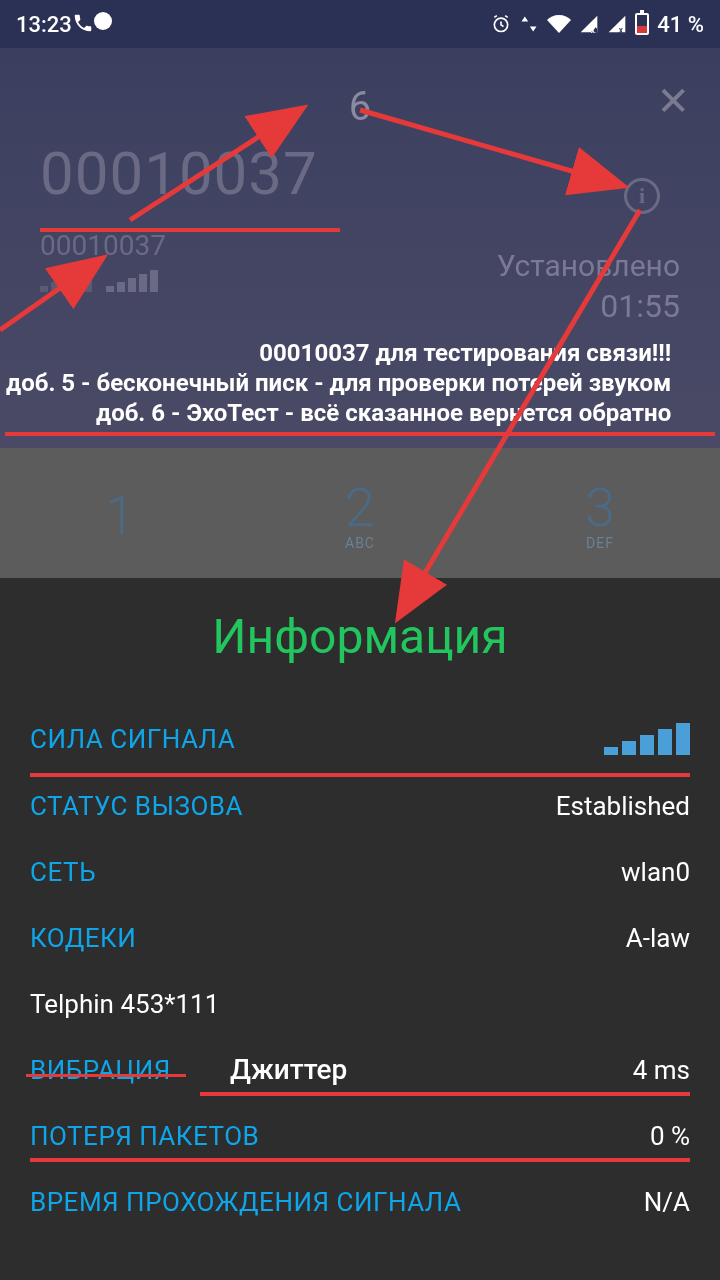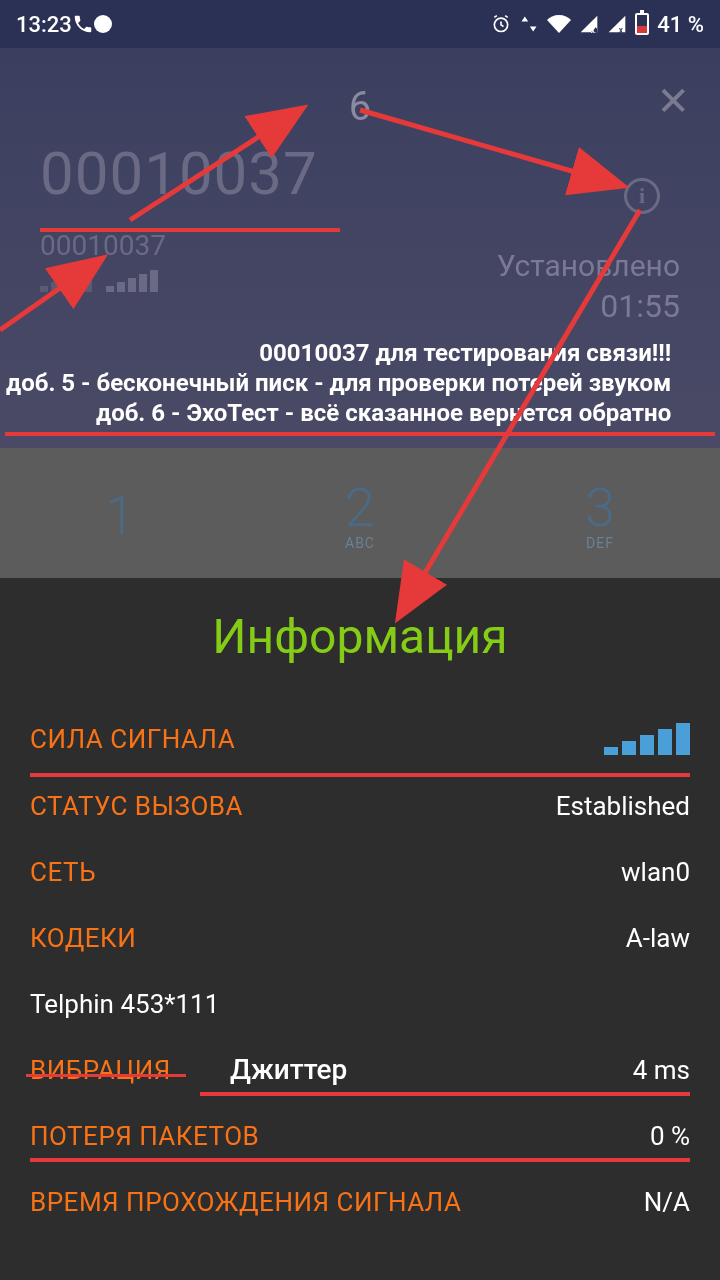--- a/index.html
+++ b/index.html
@@ -1,21 +1,21 @@
 <!DOCTYPE html>
 <html><head>
 <meta charset="utf-8">
 <style>
   * { margin: 0; padding: 0; box-sizing: border-box; }
   html, body { width: 720px; height: 1280px; font-family: -apple-system, Roboto, Arial, sans-serif; background: #222; overflow: hidden; }
   .screen { width: 720px; height: 1280px; position: relative; background: #32324a; }
   
   
   .status-bar { height: 48px; background: #2b3155; display: flex; align-items: center; justify-content: space-between; padding: 0 16px; color: #fff; font-size: 22px; font-weight: 500; }
-  .status-left { display: flex; align-items: center; }
+  .status-left { display: flex; align-items: flex-start; }
   .status-right { display: flex; align-items: center; gap: 8px; }
   .status-dot { width: 18px; height: 18px; border-radius: 50%; background: #fff; }
   .ico { width: 24px; height: 24px; fill: #fff; }
   .ico-sm { width: 20px; height: 20px; fill: #fff; }
   .phone-ico { width: 22px; height: 22px; fill: #fff; }
   .batt { width: 14px; height: 22px; border: 2px solid #fff; border-radius: 2px; position: relative; }
   .batt::before { content: ''; position: absolute; top: -5px; left: 3px; width: 4px; height: 3px; background: #fff; }
   .batt::after { content: ''; position: absolute; bottom: 0; left: 0; right: 0; height: 40%; background: #d83a3a; }
 
   
@@ -40,23 +40,23 @@
   .strike { position: absolute; background: #e63939; height: 3px; }
 
   
   .dialpad { display: flex; height: 130px; background: #5c5c5c; }
   .key { flex: 1; display: flex; flex-direction: column; align-items: center; justify-content: center; color: #34495e; }
   .key-n { font-size: 54px; font-weight: 300; color: #4a6a85; }
   .key-l { font-size: 14px; color: #6a8095; letter-spacing: 1px; margin-top: -4px; }
 
   
   .info-panel { background: #2d2d2d; height: 702px; padding: 30px 30px 0 30px; color: #ddd; }
-  .info-title { text-align: center; font-size: 48px; color: #84cc16; font-weight: 400; margin-bottom: 40px; }
+  .info-title { text-align: center; font-size: 48px; color: #22c55e; font-weight: 400; margin-bottom: 40px; }
   .info-row { display: flex; justify-content: space-between; align-items: center; padding: 18px 0; font-size: 26px; position: relative; }
-  .info-label { color: #f97316; letter-spacing: 0.5px; }
+  .info-label { color: #0ea5e9; letter-spacing: 0.5px; }
   .info-value { color: #fff; }
   .sig-strength { display: flex; gap: 4px; align-items: flex-end; }
   .ss { width: 14px; }
   .ss1{height:8px;background:#4a9fd8}.ss2{height:14px;background:#4a9fd8}.ss3{height:20px;background:#4a9fd8}.ss4{height:26px;background:#4a9fd8}.ss5{height:32px;background:#4a9fd8}
   .jitter-overlay { position: absolute; left: 200px; top: 16px; color: #fff; font-size: 28px; font-weight: 500; }
 </style>
 </head>
 <body>
 
 <div class="screen">

